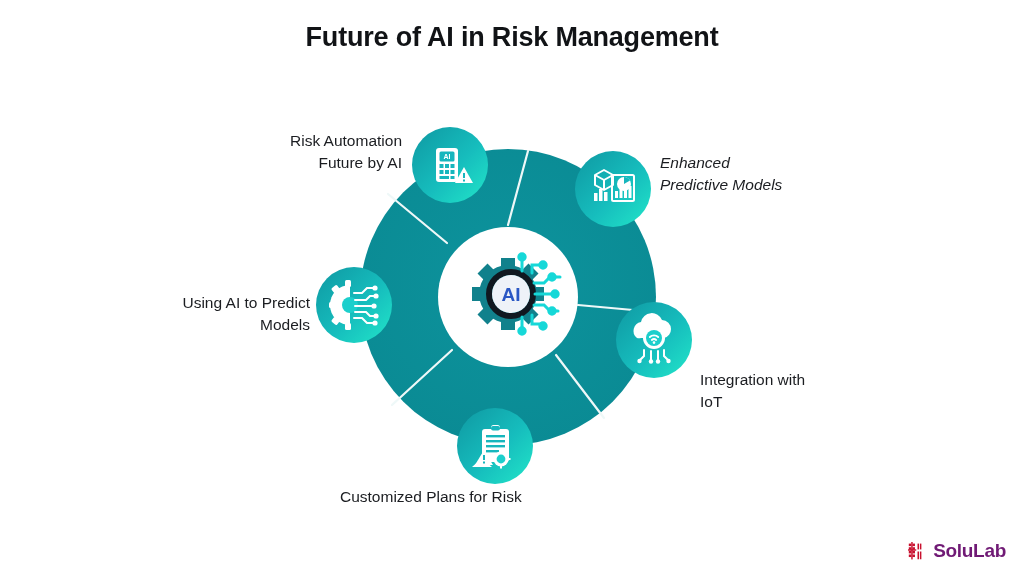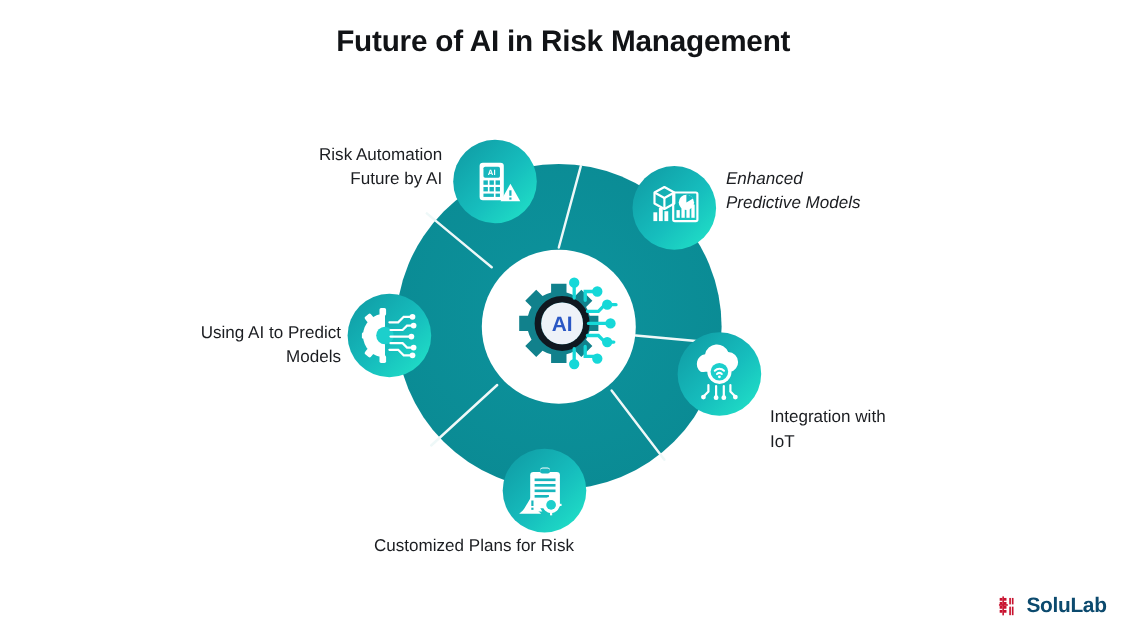--- a/index.html
+++ b/index.html
@@ -43,21 +43,21 @@
   #lbl-customized{left:340px;top:486px;width:320px;}
   #lbl-using-ai{right:714px;top:292px;width:200px;}
 
   
   .logo{
     position:absolute;right:18px;bottom:14px;
     display:flex;align-items:center;gap:6px;
   }
   .logo-mark{width:19px;height:19px;display:block;}
   .logo-text{
-    font-size:19px;font-weight:bold;color:#0c4a6e;letter-spacing:-0.3px;
+    font-size:19px;font-weight:bold;color:#701a75;letter-spacing:-0.3px;
   }
 </style>
 </head>
 <body>
 
 <div class="canvas">
 
   <div class="title">Future of AI in Risk Management</div>
 
   <div class="stage">

